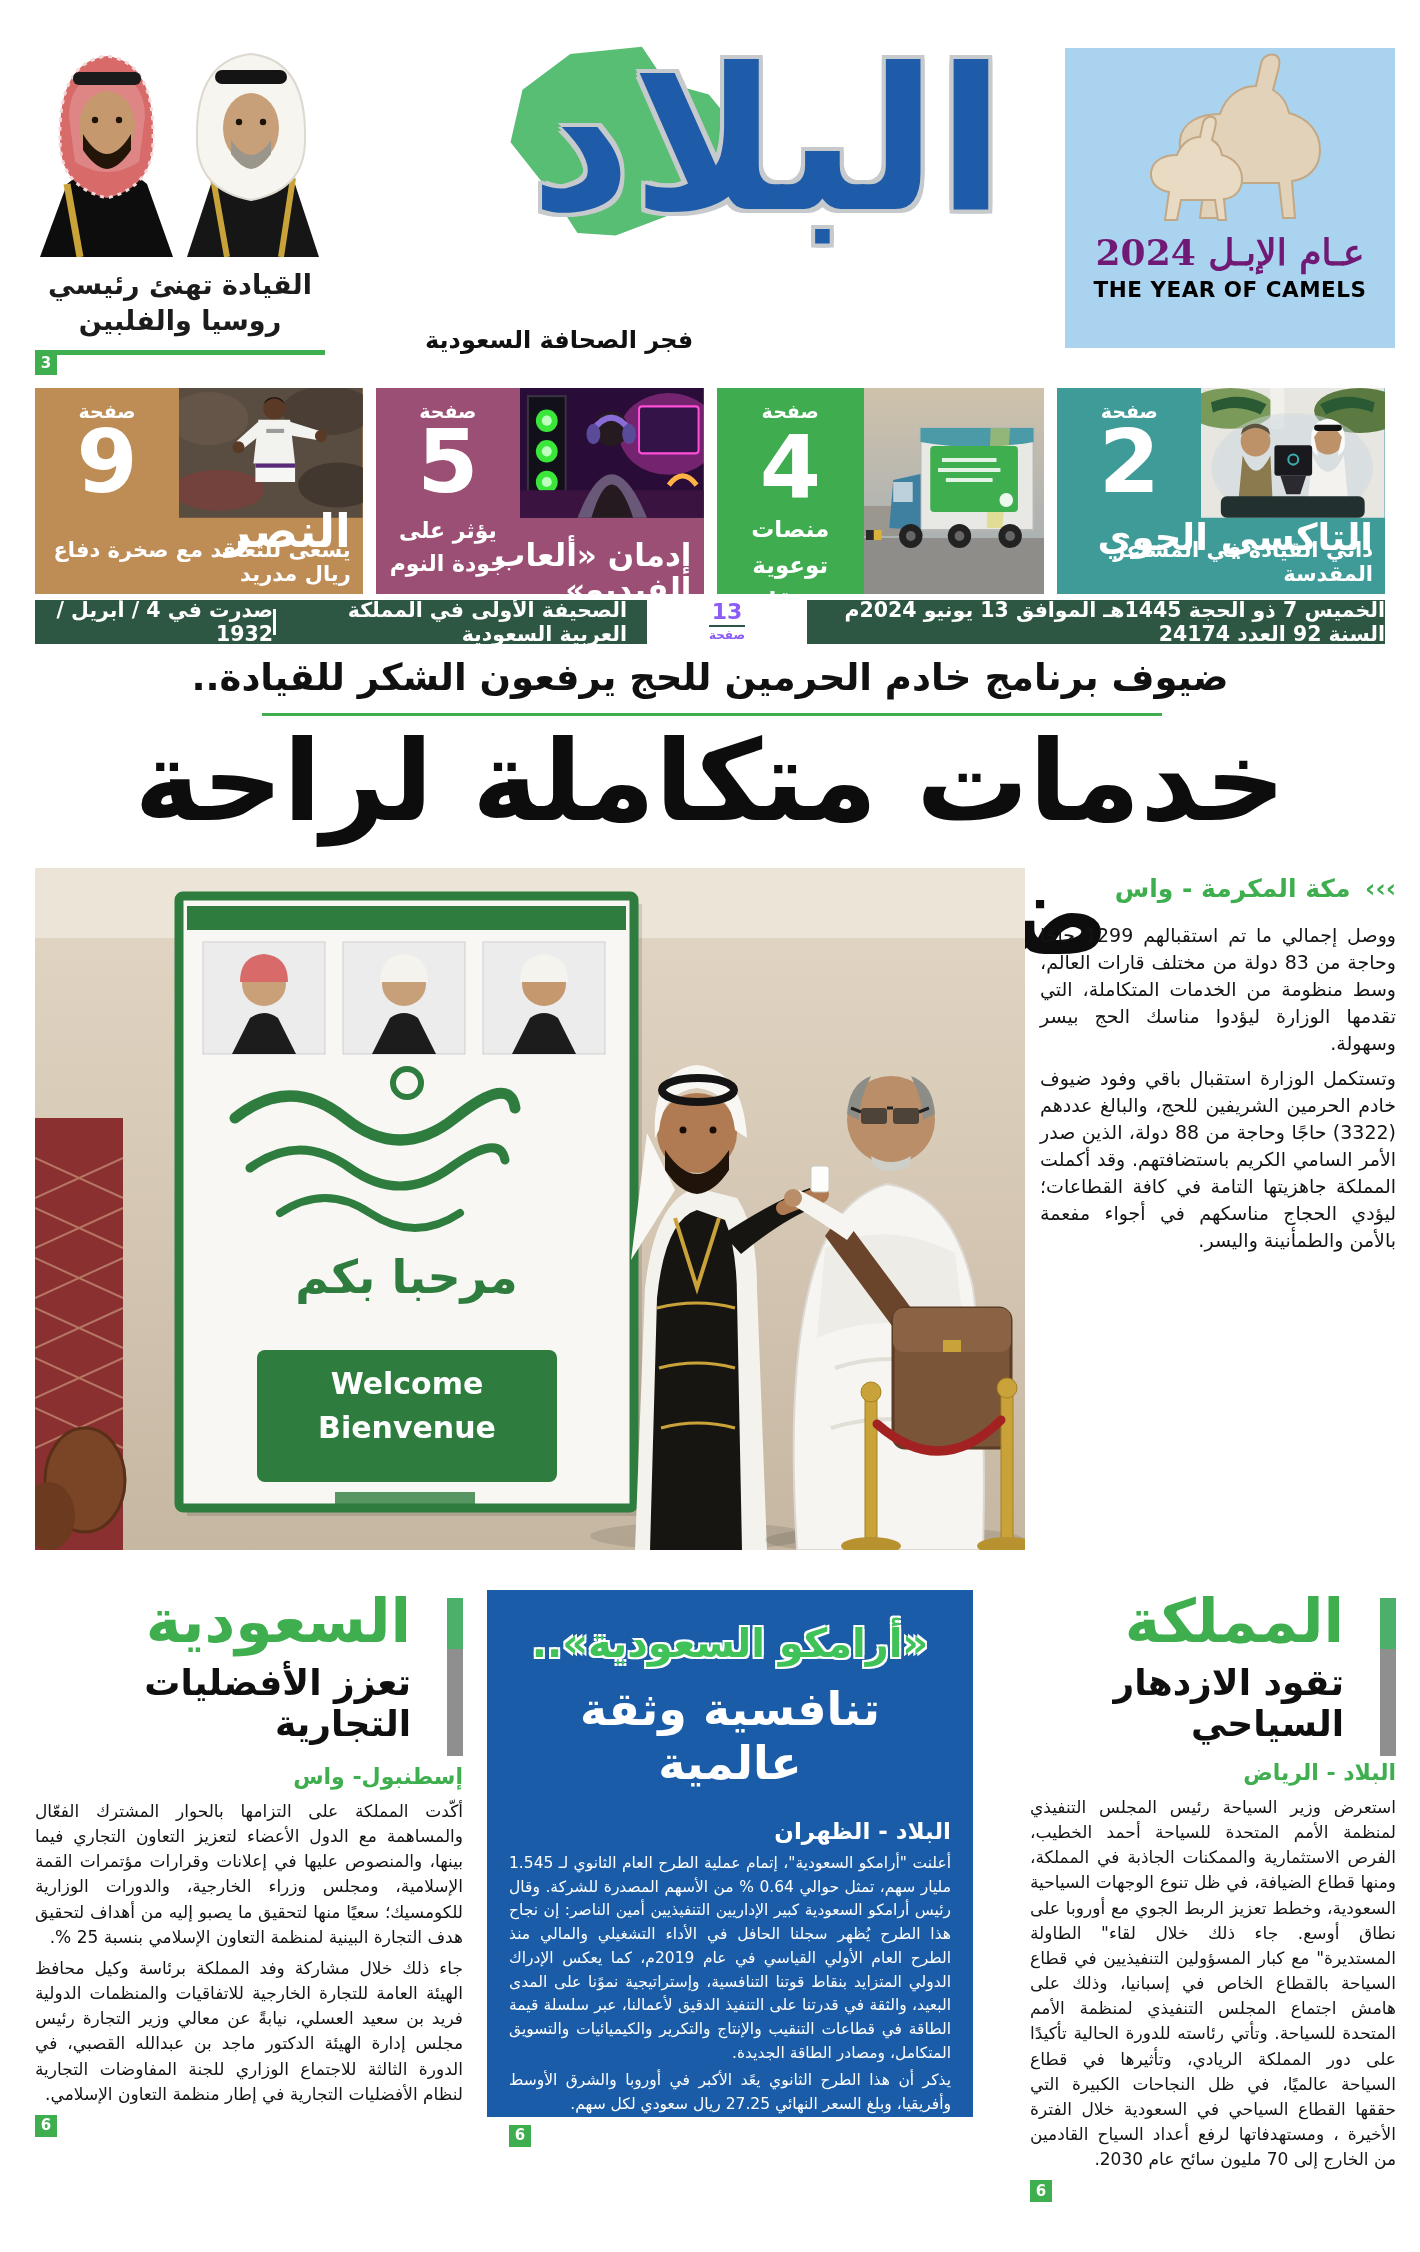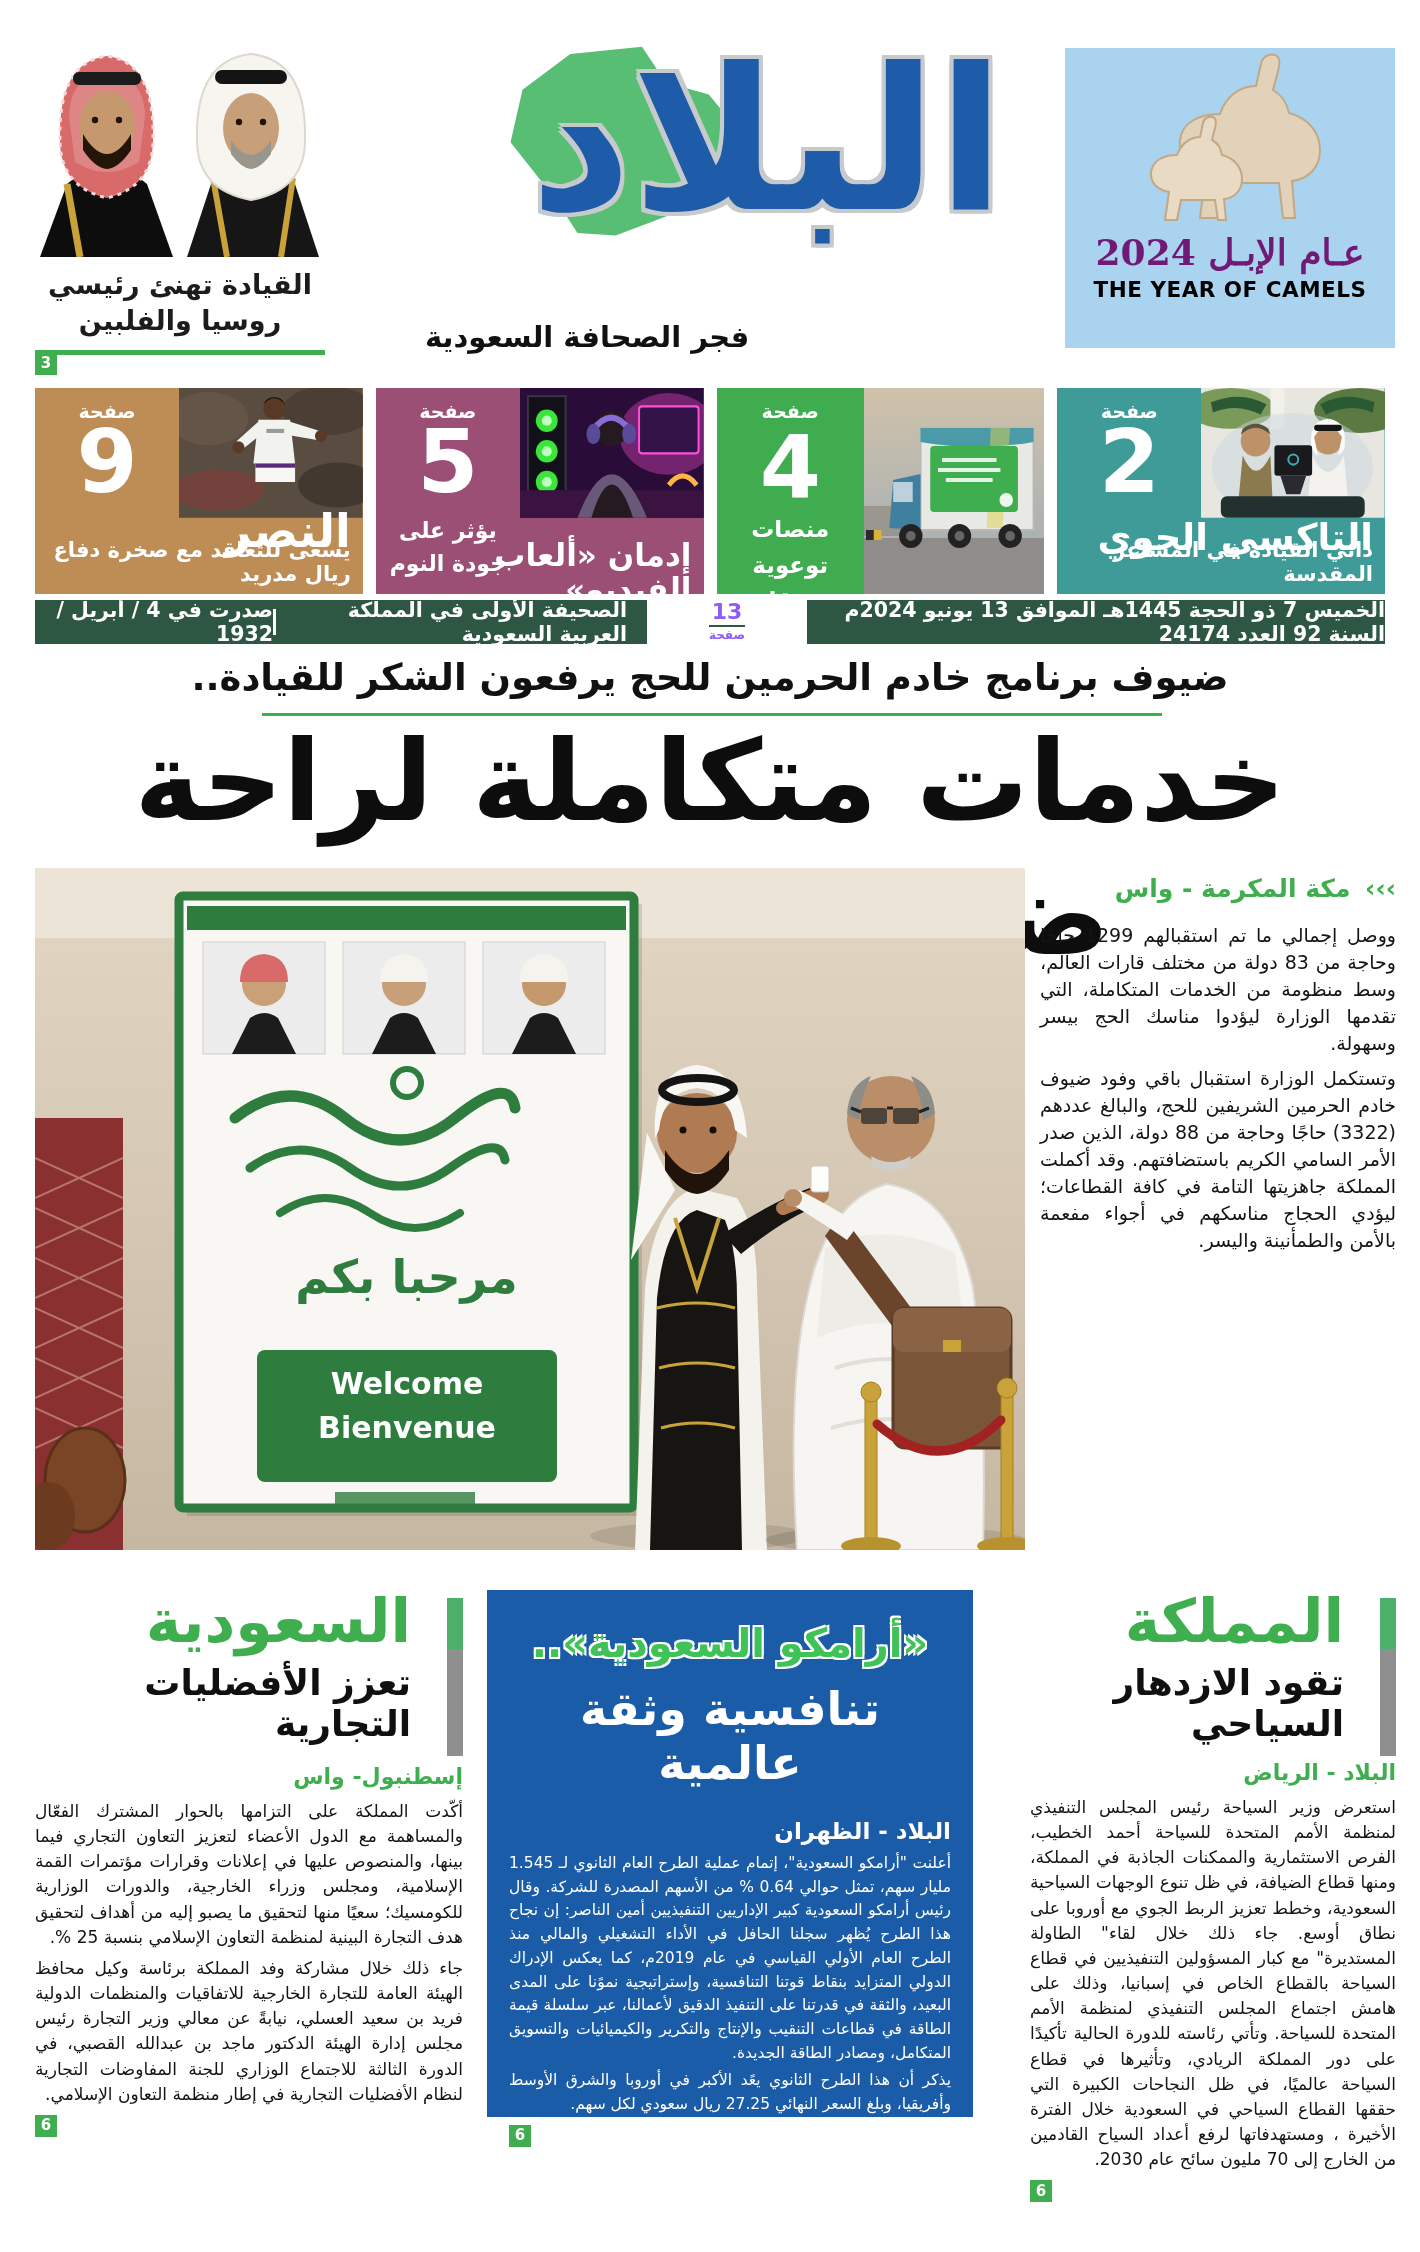--- a/index.html
+++ b/index.html
@@ -11,21 +11,21 @@
   #leadership .caption{margin-top:6px;font-size:27px;font-weight:bold;text-align:center;line-height:1.35;color:#1c1c1c;direction:rtl;}
   .lead-line{position:relative;height:5px;background:#3fae4f;margin-top:10px;}
   .badge{width:22px;height:22px;background:#3fae4f;color:#fff;font-size:15px;font-weight:bold;
          display:flex;align-items:center;justify-content:center;line-height:1;}
   .lead-line .badge{position:absolute;left:0;top:3px;}
   #logo{left:420px;top:36px;width:585px;height:320px;}
   #logo .map{position:absolute;left:55px;top:6px;width:310px;height:215px;}
   #logo .word{position:absolute;right:0;top:6px;width:100%;text-align:right;direction:rtl;
               font-size:198px;line-height:1;font-weight:bold;color:#1E5BA8;
               text-shadow:4px 4px 0 #c7cacd,-4px -4px 0 #c7cacd,4px -4px 0 #c7cacd,-4px 4px 0 #c7cacd,0 4px 0 #c7cacd,0 -4px 0 #c7cacd,4px 0 0 #c7cacd,-4px 0 0 #c7cacd;}
-  #logo .tagline{position:absolute;left:5px;bottom:2px;font-size:29px;font-weight:bold;color:#111;direction:rtl;}
+  #logo .tagline{position:absolute;left:5px;bottom:2px;font-size:24px;font-weight:bold;color:#111;direction:rtl;}
   #camelbox{left:1065px;top:48px;width:330px;height:300px;display:flex;flex-direction:column;align-items:center;}
   #camelbox svg{display:block;}
   #camelbox .ar{font-family:"DejaVu Serif","Liberation Serif",serif;font-size:36px;font-weight:bold;color:#701a75;line-height:1.1;direction:rtl;}
   #camelbox .en{font-size:21.5px;font-weight:bold;color:#000000;letter-spacing:.5px;margin-top:4px;}
   
   #teasers{left:35px;top:388px;width:1350px;height:206px;display:flex;gap:13px;}
   .teaser{flex:1;position:relative;color:#fff;overflow:hidden;}
   .teaser .plabel{position:absolute;top:12px;left:0;width:44%;text-align:center;font-size:19px;font-weight:bold;}
   .teaser .pnum{position:absolute;top:30px;left:0;width:44%;text-align:center;font-size:88px;font-weight:bold;line-height:1;}
   .teaser .photo{position:absolute;top:0;right:0;width:56%;height:63%;}

